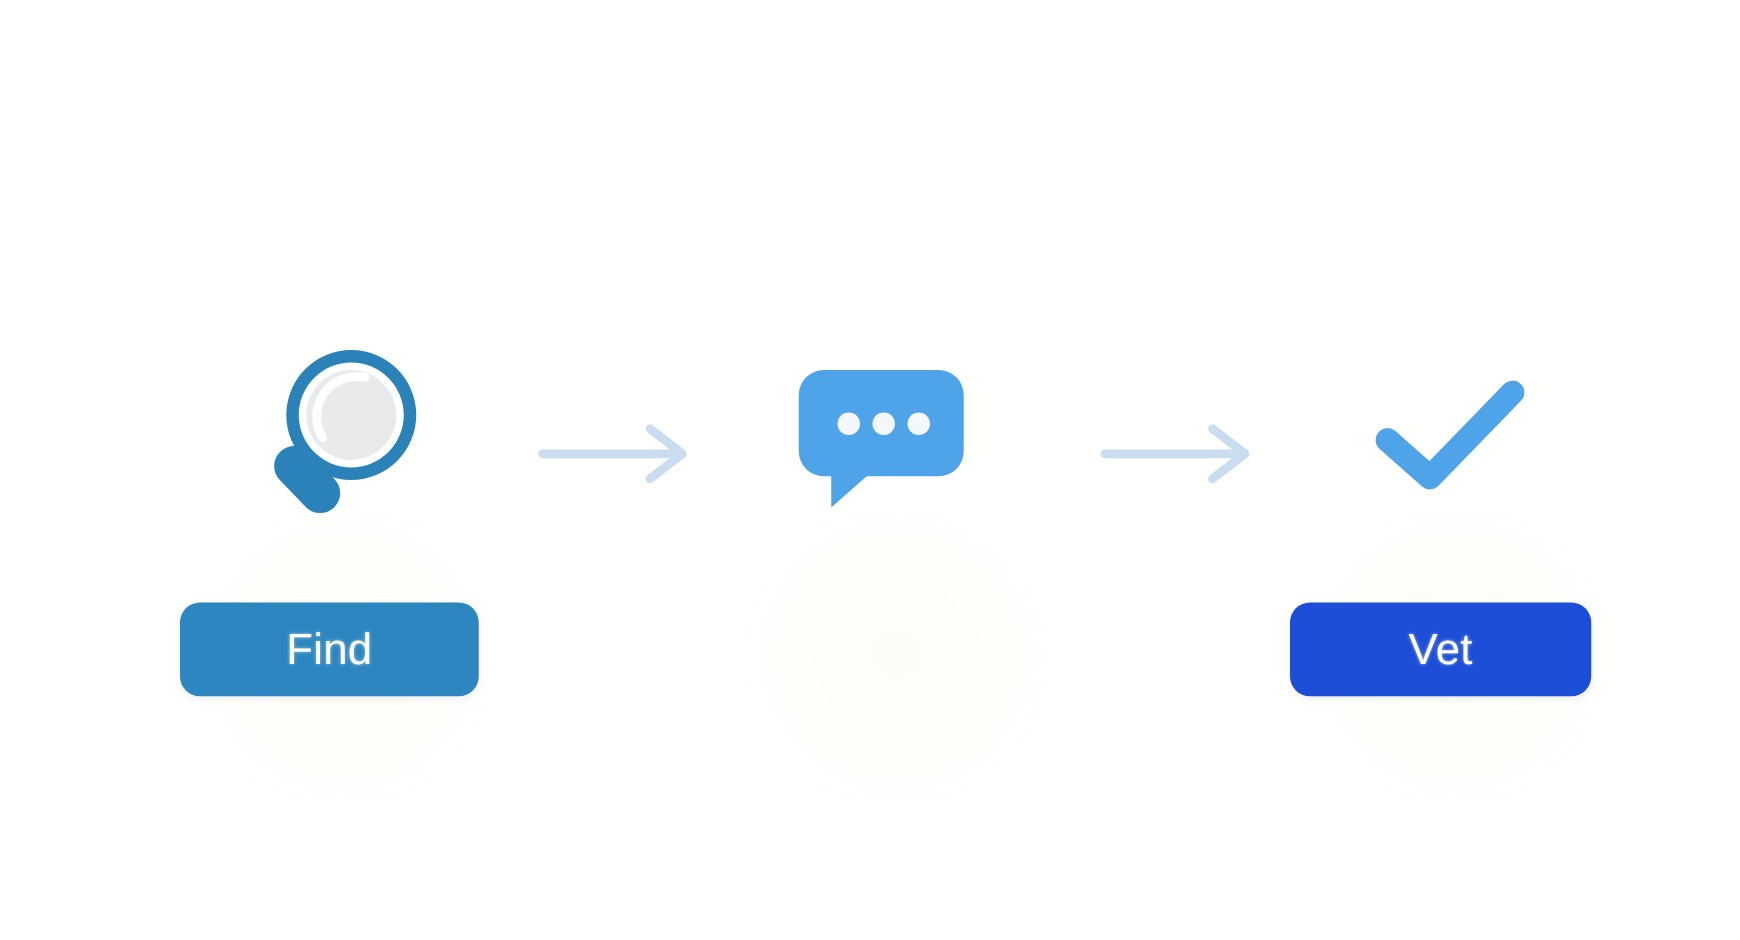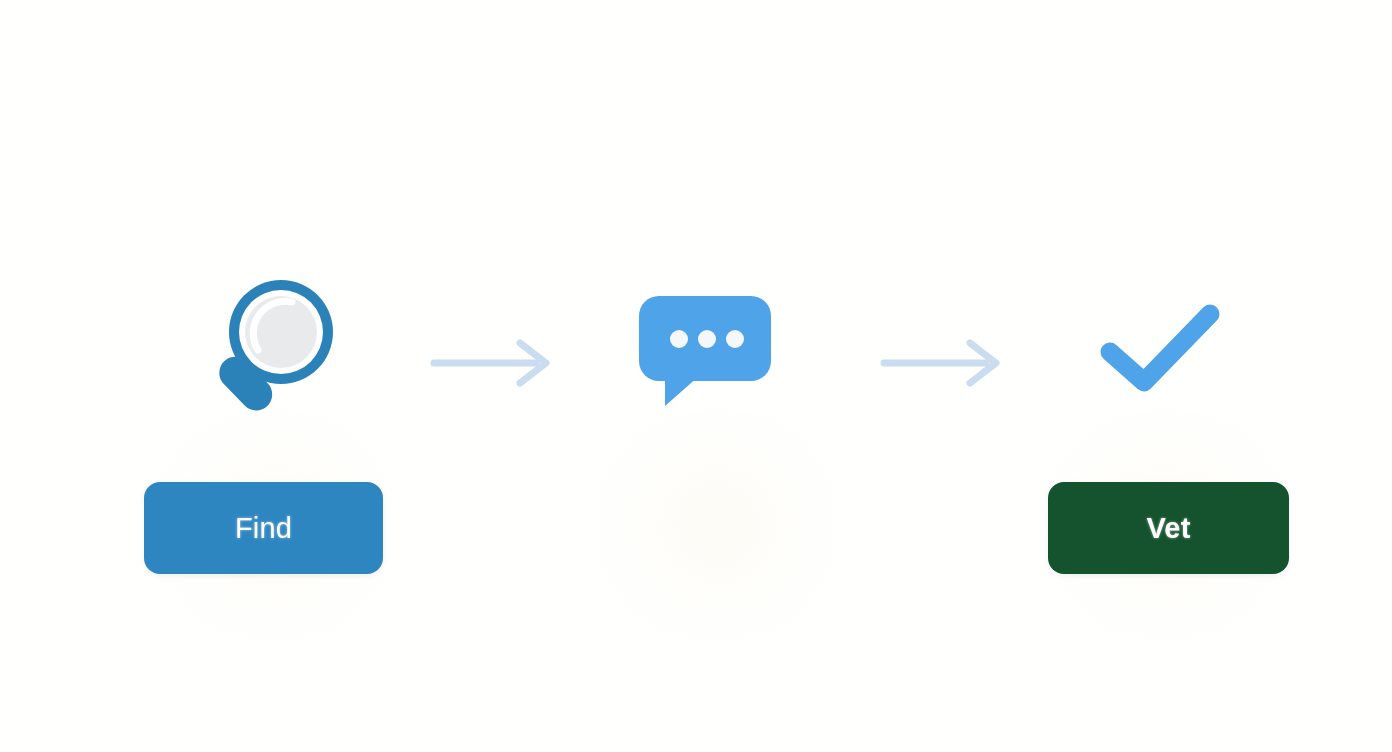--- a/index.html
+++ b/index.html
@@ -40,40 +40,40 @@
   .step-icon-area {
     position: relative;
     height: 170px;
     width: 300px;
   }
 
   
   .step-button {
     position: absolute;
     top: 220px;
-    height: 92px;
+    height: 75px;
     border: none;
     border-radius: 16px;
     color: #ffffff;
     font-family: "Liberation Sans", sans-serif;
-    font-size: 29px;
+    font-size: 35px;
     font-weight: 400;
     letter-spacing: 0.2px;
     display: flex;
     align-items: center;
     justify-content: center;
     cursor: pointer;
     padding: 0;
     text-shadow: 0 0 3px rgba(255,255,255,0.55);
     box-shadow: 0 2px 5px rgba(120,140,160,0.13);
   }
 
   #step-find  .step-button { left: 4px;  width: 239px; background: #2E86C1; }
   #step-ask   .step-button { left: 3px;  width: 243px; background: #4FA3E8; }
-  #step-vet   .step-button { left: 18px;  width: 241px; background: #14532d; font-weight: bold; }
+  #step-vet   .step-button { left: 2px;  width: 241px; background: #1d4ed8; }
 
   #step-find { left: 140px; }
   #step-ask  { left: 580px; }
   #step-vet  { left: 1030px; }
 
   
   .flow-arrow {
     position: absolute;
     top: 338px;
     width: 130px;

